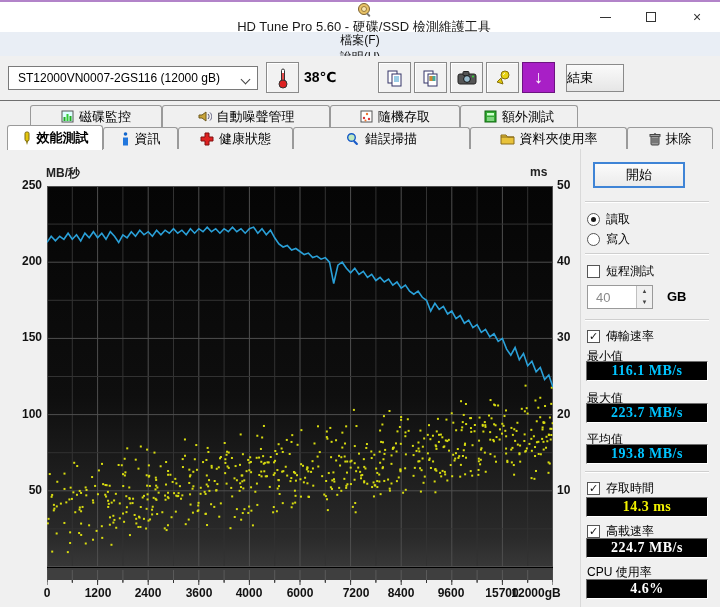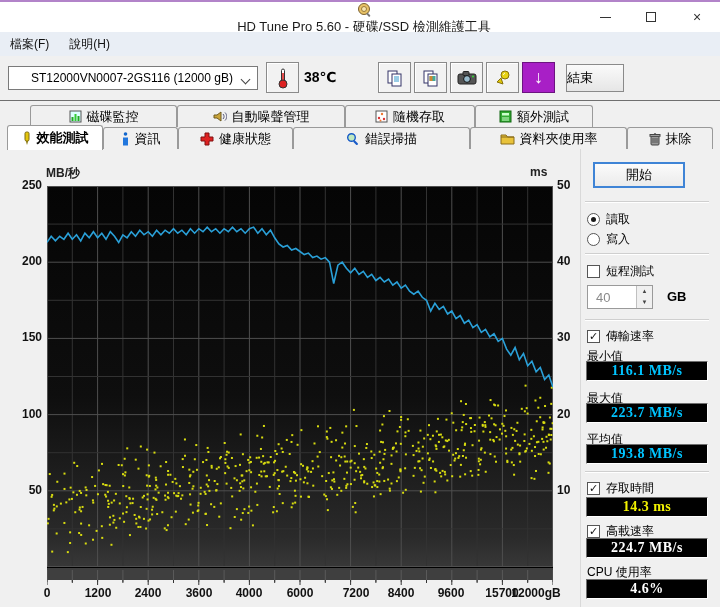--- a/index.html
+++ b/index.html
@@ -9,26 +9,26 @@
   
   .titlebar { position:absolute; left:0; top:0; width:720px; height:30px; background:#ffffff; display:flex; align-items:center;flex-direction:column; }
   .app-icon { margin-left:10px; width:16px; height:16px; flex:0 0 auto; }
   .title-text { margin-left:8px; font-size:13px; color:#1a1a1a; white-space:nowrap; }
   .win-btns { position:absolute; right:0; top:0; height:30px; display:flex; }
   .win-btn { width:46px; height:30px; display:flex; align-items:center; justify-content:center; color:#333; font-size:14px; }
   .max-glyph { width:10px; height:10px; border:1px solid #333; display:inline-block; }
   .min-glyph { width:11px; height:1px; background:#333; display:inline-block; }
 
   
-  .menubar { position:absolute; left:0; top:30px; width:720px; height:24px; background:#e9eef5; display:flex; align-items:center; }
+  .menubar { position:absolute; left:0; top:30px; width:720px; height:24px; background:#e9eef5; display:flex; align-items:center;flex-direction:column; }
   .menu-item { padding:0 10px; font-size:12px; color:#111; }
 
   
   .toolbar { position:absolute; left:0; top:54px; width:720px; height:45px; background:#f0f0f0; border-bottom:1px solid #6f6f6f; }
-  .combo { position:absolute; left:8px; top:10px; width:250px; height:24px; background:#fff; border:1px solid #7a7a7a; display:flex; align-items:center; font-size:12px; padding-left:22px; color:#000; }
+  .combo { position:absolute; left:8px; top:10px; width:250px; height:24px; background:#fff; border:1px solid #7a7a7a; display:flex; align-items:center; font-size:12px; padding-left:9px; color:#000; }
   .combo-arrow { position:absolute; right:8px; top:9px; width:7px; height:7px; border-right:1px solid #444; border-bottom:1px solid #444; transform:rotate(45deg); }
   .tool-btn { position:absolute; top:6px; width:33px; height:31px; background:#f2f2f2; border:1px solid #8a8a8a; box-shadow:inset 1px 1px 0 #ffffff; display:flex; align-items:center; justify-content:center; }
   .temp-btn { left:266px; }
   .temp-text { position:absolute; left:304px; top:13px; font-size:14px; font-weight:600; color:#000; }
   .dl-btn { left:522px; background:#a81fc6; box-shadow:none; border:1px solid #6c1380; color:#fff; font-size:18px; font-weight:bold; }
   .exit-btn { position:absolute; left:566px; top:8px; width:58px; height:28px; background:linear-gradient(#fafafa,#e6e6e6); border:1px solid #8a8a8a; font-size:13px; display:flex; align-items:center; color:#000; }
 
   
   .tabs { position:absolute; left:0; top:100px; width:720px; height:47px; }
   .tabrow { position:absolute; left:0; width:720px; display:flex; }
@@ -142,21 +142,21 @@
     <div class="tool-btn dl-btn">
       <span>↓</span>
     </div>
     <div class="exit-btn">
       <span>結束</span>
     </div>
   </div>
 
   <div class="tabs">
     <div class="tabrow row1">
-      <div class="tab" style="width:147px">
+      <div class="tab" style="width:132px">
         <svg width="13" height="13" viewBox="0 0 13 13">
             <rect x="1" y="1" width="11" height="11" fill="#dff" stroke="#555"></rect>
             <rect x="2.5" y="7" width="2" height="4" fill="#2a2"></rect>
             <rect x="5.5" y="4" width="2" height="7" fill="#3c3"></rect>
             <rect x="8.5" y="6" width="2" height="5" fill="#2a2"></rect>
           </svg>
         <span>磁碟監控</span>
       </div>
       <div class="tab" style="width:168px">
         <svg width="14" height="13" viewBox="0 0 14 13">

